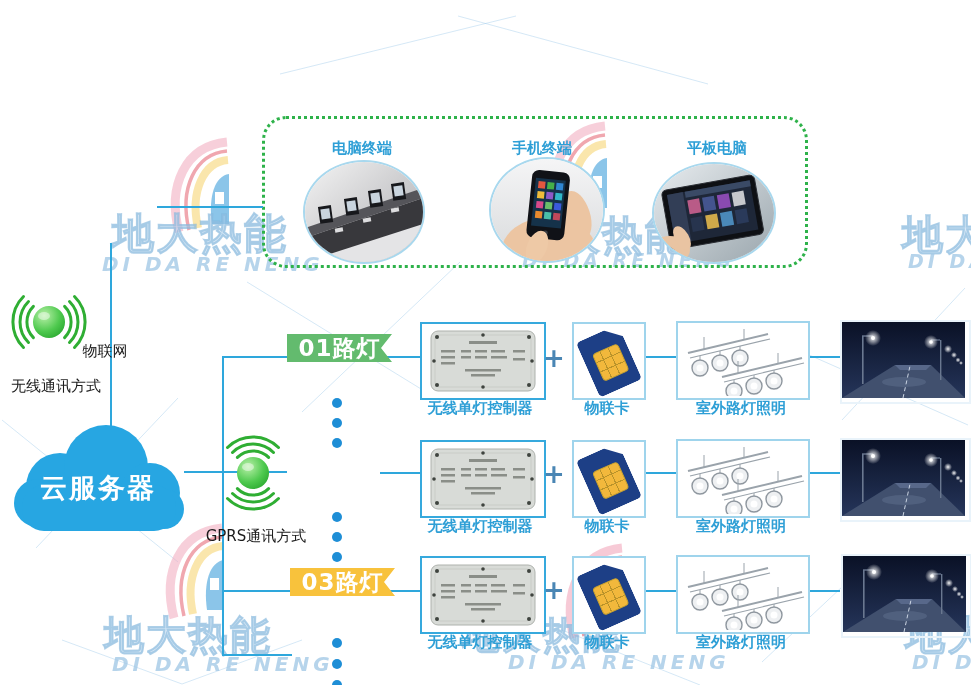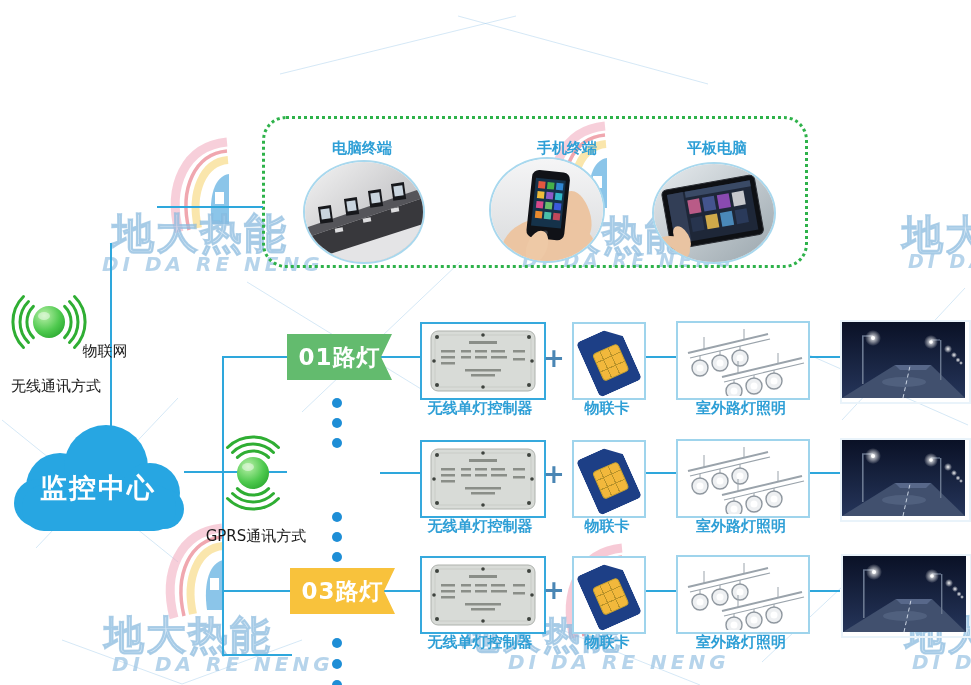--- a/index.html
+++ b/index.html
@@ -23,21 +23,21 @@
                display:flex;align-items:center;justify-content:center;}
   .monitor-inner{width:79px;height:70px;border:2px solid #ffffff;display:flex;align-items:center;justify-content:center;
                  color:#fff;font-size:16px;font-weight:bold;letter-spacing:1px;}
   
   .ellipse{position:absolute;border:2px solid #a8d8ee;border-radius:50%;overflow:hidden;background:#fff;z-index:3;}
   
   .cloud-wrap{position:absolute;left:8px;top:415px;width:180px;height:133px;z-index:3;}
   .cloud-label{position:absolute;left:18px;top:470px;width:160px;text-align:center;color:#fff;
                font-size:27px;font-weight:bold;letter-spacing:2px;z-index:4;}
   
-  .light-box{position:absolute;width:105px;height:46px;color:#fff;font-size:23px;font-weight:bold;
+  .light-box{position:absolute;width:105px;height:28px;color:#fff;font-size:23px;font-weight:bold;
              display:flex;align-items:center;justify-content:center;z-index:3;letter-spacing:1px;
              clip-path:polygon(0 0,100% 0,calc(100% - 11px) 50%,100% 100%,0 100%);}
   
   .frame{position:absolute;background:#fff;border:2px solid #36a9dd;z-index:3;
          display:flex;align-items:center;justify-content:center;}
   .frame.soft{border-color:#9fd4ec;}
   .plus{position:absolute;color:#4a86b4;font-size:26px;font-weight:bold;z-index:3;width:22px;text-align:center;}
   .photo{position:absolute;border:2px solid #e9f3fa;z-index:3;overflow:hidden;}
   
   .simcard{width:46px;height:60px;background:#1d3f86;border-radius:5px;transform:rotate(-24deg);position:relative;
@@ -121,21 +121,21 @@
   <div class="wm-cn" style="left:462px;top:610px;font-size:38px;">地大热能</div>
   <div class="wm-en" style="left:508px;top:650px;font-size:20px;">DI DA RE NENG</div>
 
   <div class="wm-cn" style="left:905px;top:608px;font-size:40px;">地大热能</div>
   <div class="wm-en" style="left:912px;top:650px;font-size:20px;">DI DA RE NENG</div>
 
 
   <div class="dashed-box"></div>
 
   <div class="blue-cap" style="left:302px;top:139px;width:120px;">电脑终端</div>
-  <div class="blue-cap" style="left:507px;top:139px;width:120px;font-family:Liberation Serif, serif;">手机终端</div>
+  <div class="blue-cap" style="left:482px;top:139px;width:120px;font-family:Liberation Serif, serif;">手机终端</div>
   <div class="blue-cap" style="left:657px;top:139px;width:120px;text-align:center;">平板电脑</div>
 
   <div class="ellipse" style="left:303px;top:160px;width:118px;height:100px;">
     <svg width="118" height="100" viewBox="0 0 118 100">
       <defs>
           <linearGradient id="cg" x1="0" y1="0" x2="1" y2="1">
         <stop offset="0" stop-color="#f4f4f4"></stop>
             <stop offset="1" stop-color="#a8a8ac"></stop>
           </linearGradient>
         </defs>
@@ -261,21 +261,21 @@
       <g fill="#27a6e2">
         <circle cx="52" cy="72" r="34"></circle>
           <circle cx="98" cy="52" r="42"></circle>
           <circle cx="142" cy="78" r="30"></circle>
         <circle cx="30" cy="88" r="24"></circle>
           <circle cx="156" cy="94" r="20"></circle>
         <rect x="14" y="70" width="154" height="46" rx="22"></rect>
       </g>
     </svg>
   </div>
-  <div class="cloud-label">监控中心</div>
+  <div class="cloud-label">云服务器</div>
 
   <svg class="abs" style="left:221px;top:418px;z-index:3;" width="64" height="110" viewBox="0 0 64 110">
     <defs>
         <radialGradient id="gs2" cx="0.35" cy="0.3" r="0.9">
       <stop offset="0" stop-color="#b8f0a8"></stop>
           <stop offset="0.55" stop-color="#4ec94e"></stop>
           <stop offset="1" stop-color="#1f9e26"></stop>
         </radialGradient>
       </defs>
     <g stroke="#2fae33" stroke-width="3" fill="none" stroke-linecap="round">

